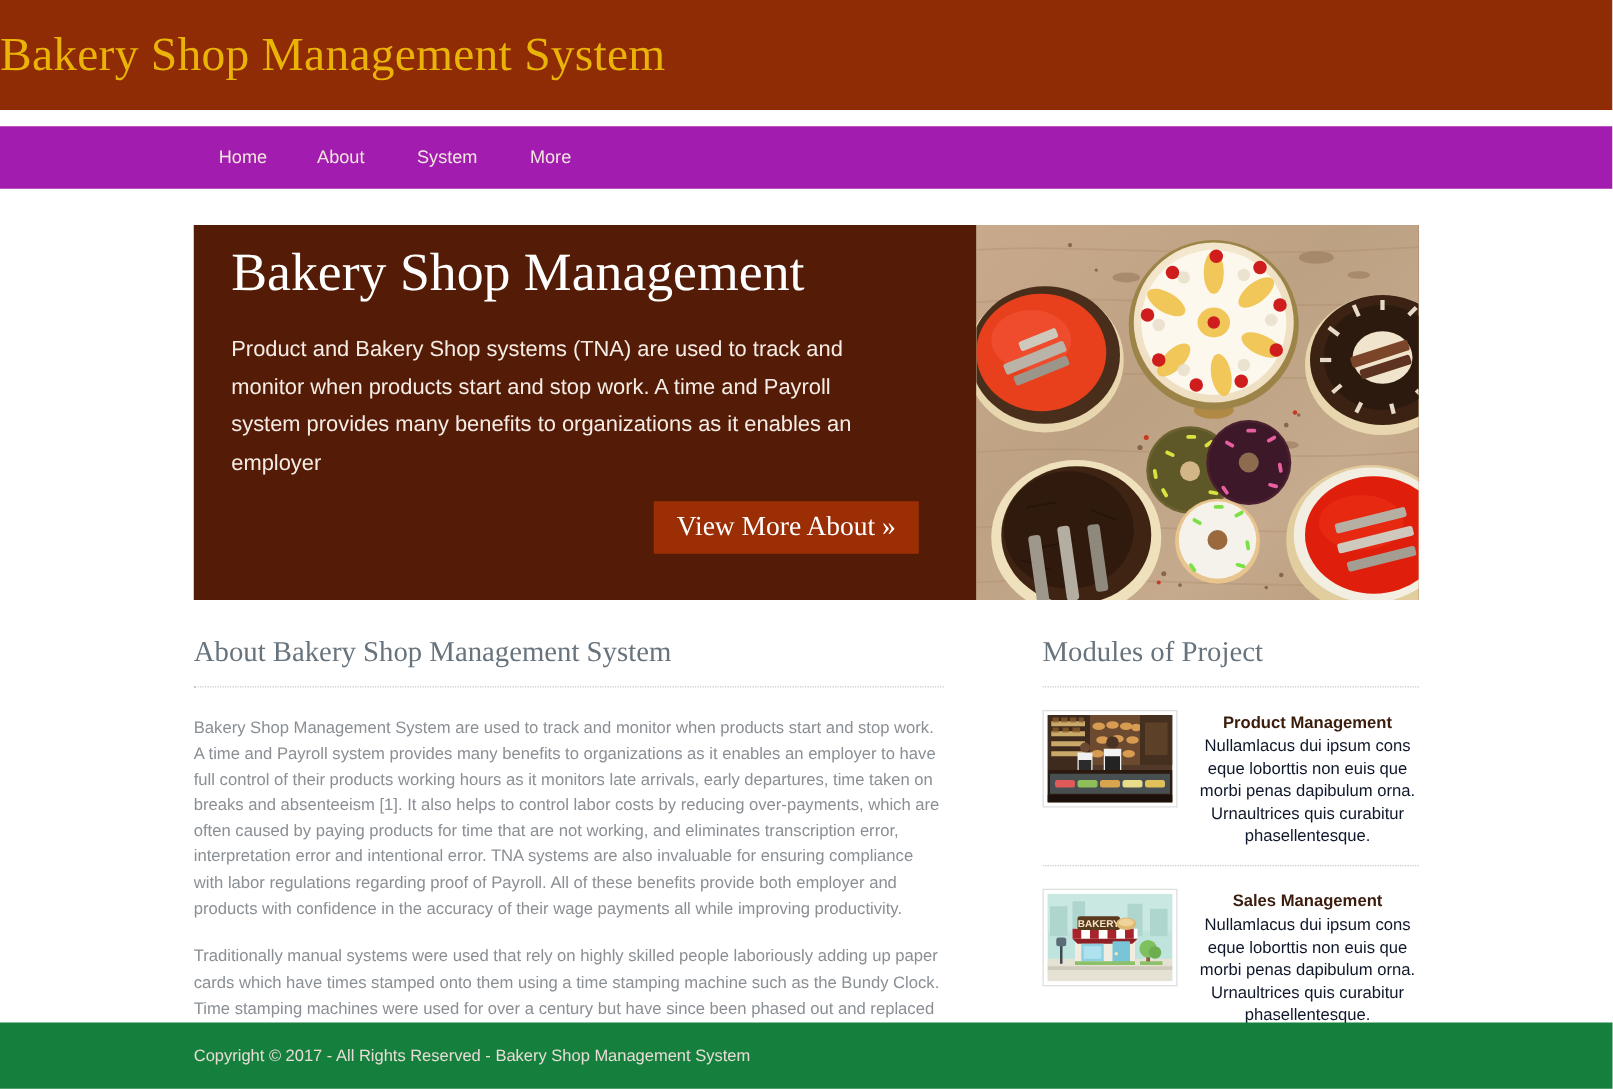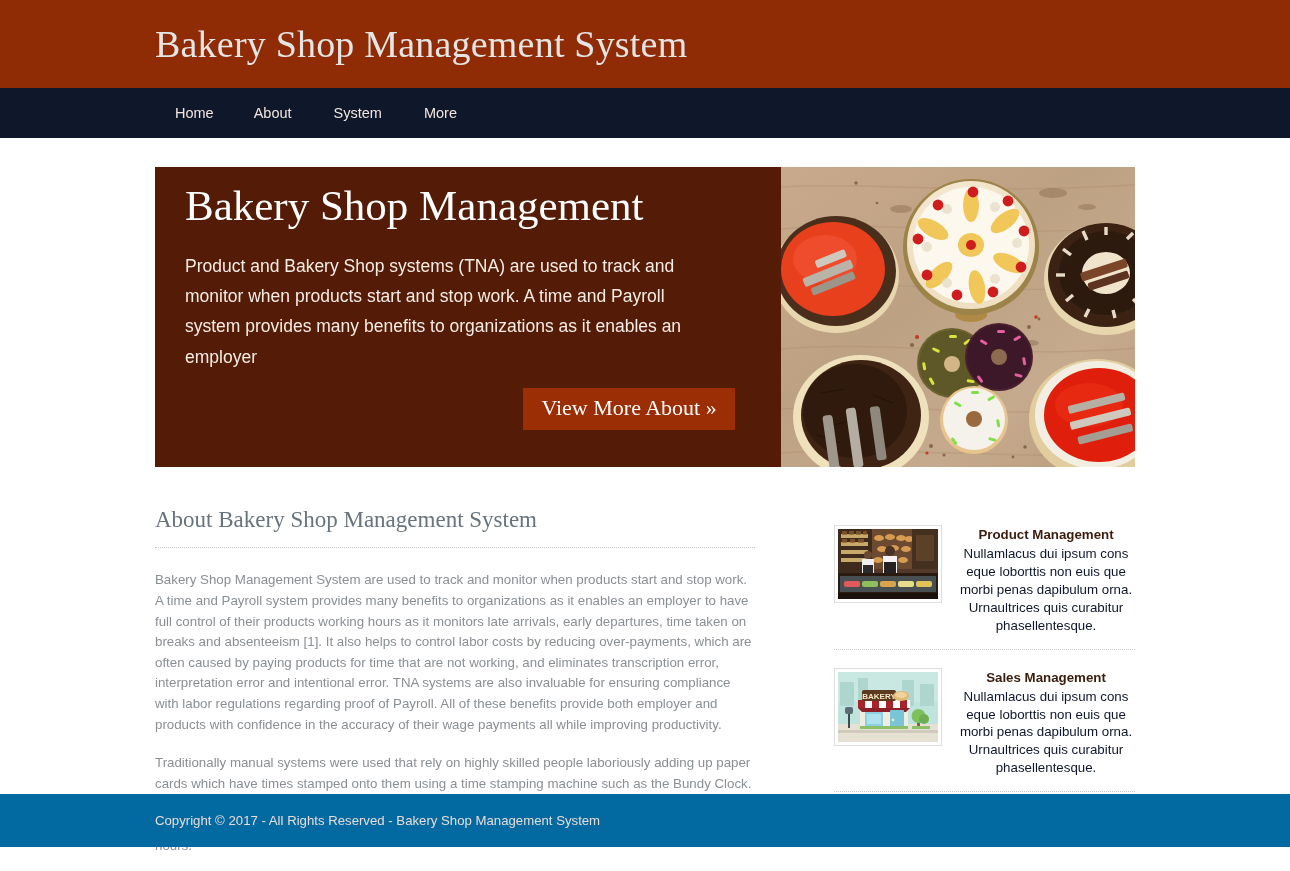--- a/index.html
+++ b/index.html
@@ -13,36 +13,36 @@
   }
 
   
   .site-header {
     height: 88px;
     background: #8f2b05;
     display: flex;
     align-items: center;
   }
   .site-title {
-    margin-left: 155px;
-    color: #e5e5e5;
+    color: #eab308;
     font-family: "Liberation Serif", serif;
     font-size: 38px;
     font-weight: normal;
     letter-spacing: 0.2px;
     line-height: 1;
   }
 
   
   .site-nav {
     height: 50px;
-    background: #0f172a;
+    background: #a21caf;
     display: flex;
     align-items: center;
     padding-left: 175px;
+    margin-top: 13px;
   }
   .nav-item {
     color: #f3e6e0;
     font-size: 14.5px;
     text-decoration: none;
     margin-right: 42px;
     line-height: 1;
     cursor: pointer;
   }
   .nav-item:first-child { margin-right: 40px; }
@@ -104,21 +104,21 @@
     height: 300px;
     position: relative;
     overflow: hidden;
     background: #c4a384;
   }
   .hero-img svg { display: block; }
 
   
   .columns {
     display: flex;
-    margin-top: 40px;
+    margin-top: 29px;
   }
   .col-left { width: 600px; margin-right: 79px; }
   .col-right { width: 301px; }
 
   .section-heading {
     margin: 0;
     padding-bottom: 14px;
     color: #67737d;
     font-family: "Liberation Serif", serif;
     font-size: 23px;
@@ -165,24 +165,24 @@
     color: #0f172a;
     font-size: 13.3px;
     line-height: 1.35;
     max-width: 182px;
   }
 
   
   .site-footer {
     position: absolute;
     left: 0;
-    top: 794px;
+    top: 818px;
     width: 1290px;
     height: 53px;
-    background: #0369a1;
+    background: #15803d;
     display: flex;
     align-items: center;
   }
   .footer-text {
     margin-left: 155px;
     color: #e8dcd6;
     font-size: 13.2px;
     line-height: 1;
   }
 </style>
@@ -410,20 +410,21 @@
 
   <div class="columns">
 
     <div class="col-left">
       <h3 class="section-heading">About Bakery Shop Management System</h3>
       <p class="body-text">Bakery Shop Management System are used to track and monitor when products start and stop work. A time and Payroll system provides many benefits to organizations as it enables an employer to have full control of their products working hours as it monitors late arrivals, early departures, time taken on breaks and absenteeism [1]. It also helps to control labor costs by reducing over-payments, which are often caused by paying products for time that are not working, and eliminates transcription error, interpretation error and intentional error. TNA systems are also invaluable for ensuring compliance with labor regulations regarding proof of Payroll. All of these benefits provide both employer and products with confidence in the accuracy of their wage payments all while improving productivity.</p>
       <p class="body-text second">Traditionally manual systems were used that rely on highly skilled people laboriously adding up paper cards which have times stamped onto them using a time stamping machine such as the Bundy Clock. Time stamping machines were used for over a century but have since been phased out and replaced with cheaper automated systems which eliminate the need for payroll staff to manually input product hours.</p>
     </div>
 
     <div class="col-right">
+      <h3 class="section-heading">Modules of Project</h3>
 
       <div class="module">
         <div class="module-thumb">
           <svg width="100" height="70" viewBox="0 0 100 70" xmlns="http://www.w3.org/2000/svg">
             <rect width="100" height="70" fill="#52392a"></rect>
 
             <rect x="0" y="0" width="34" height="44" fill="#3f2a1e"></rect>
             <g fill="#c9a96a">
               <rect x="3" y="5" width="27" height="4"></rect>
                 <rect x="3" y="13" width="27" height="4"></rect>

